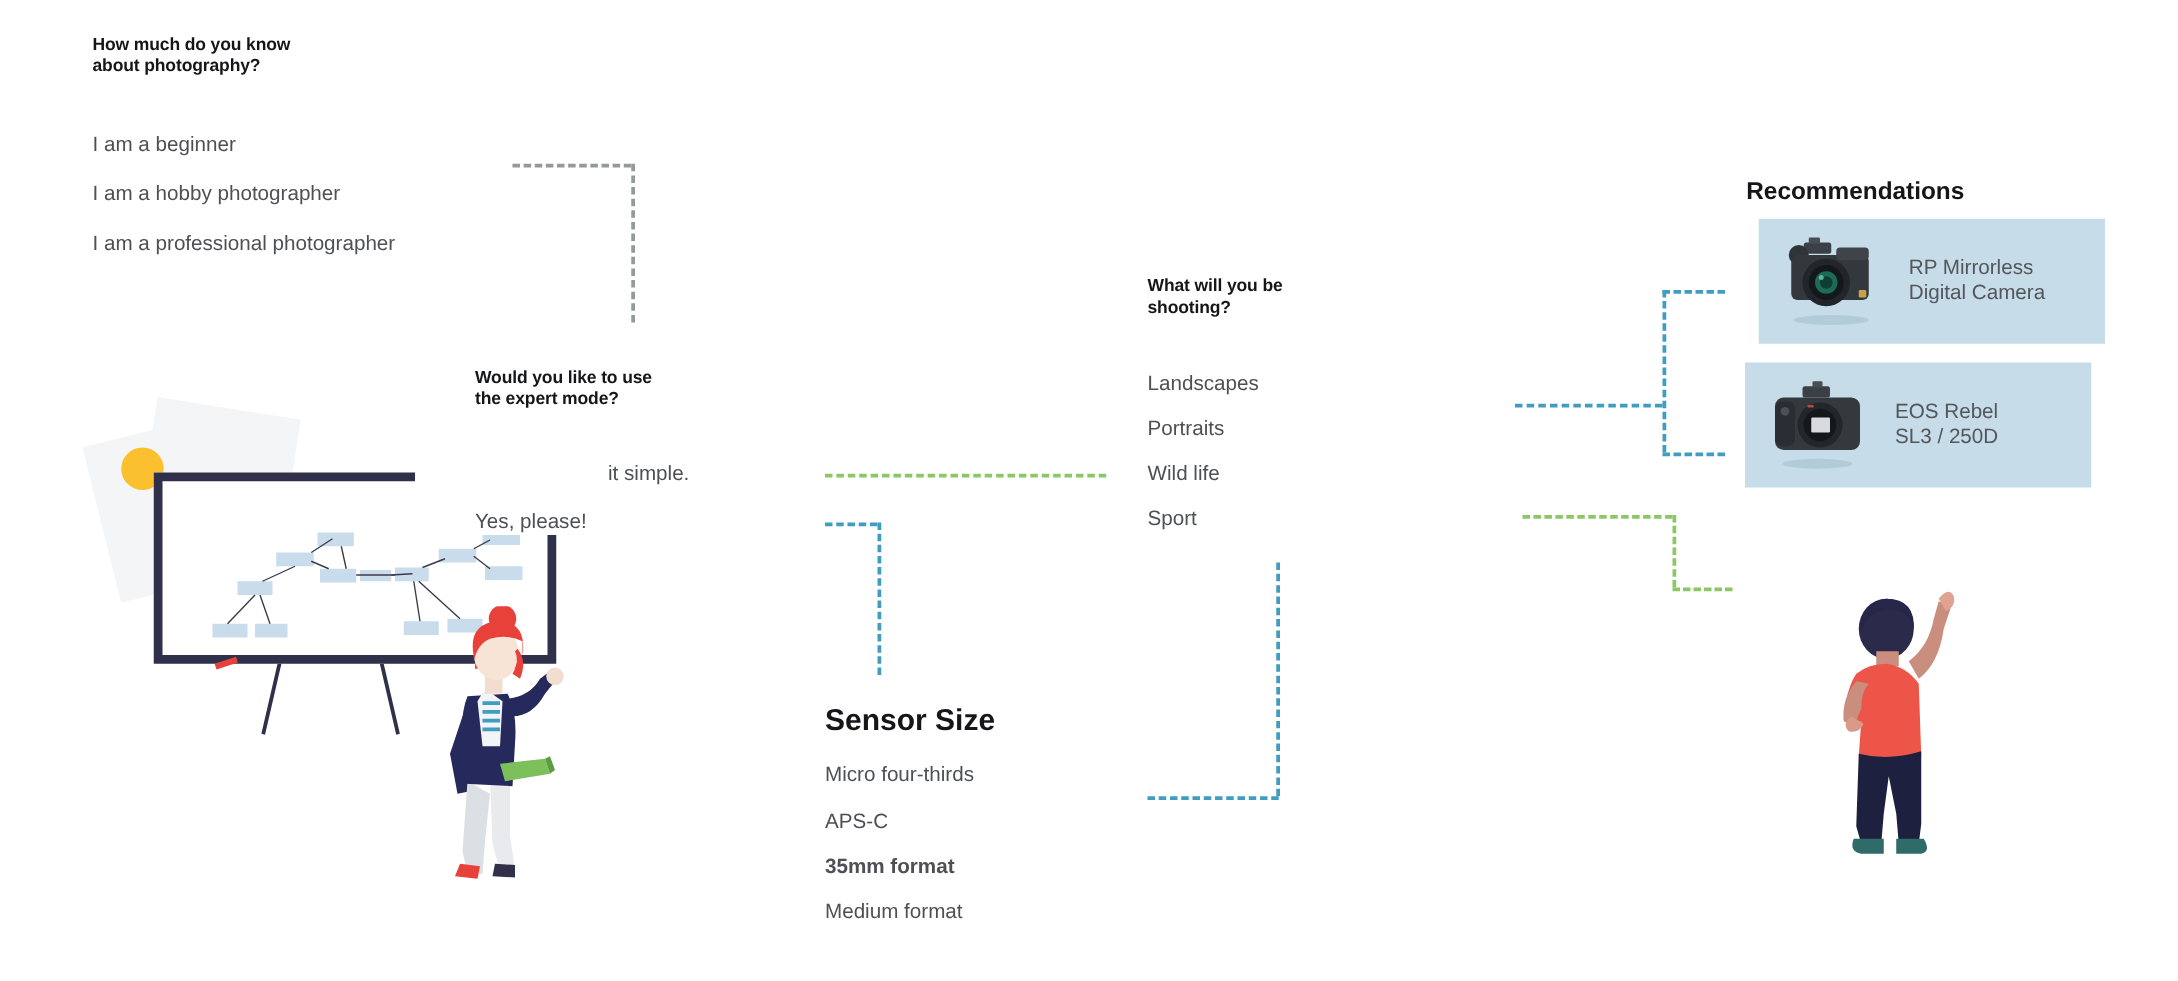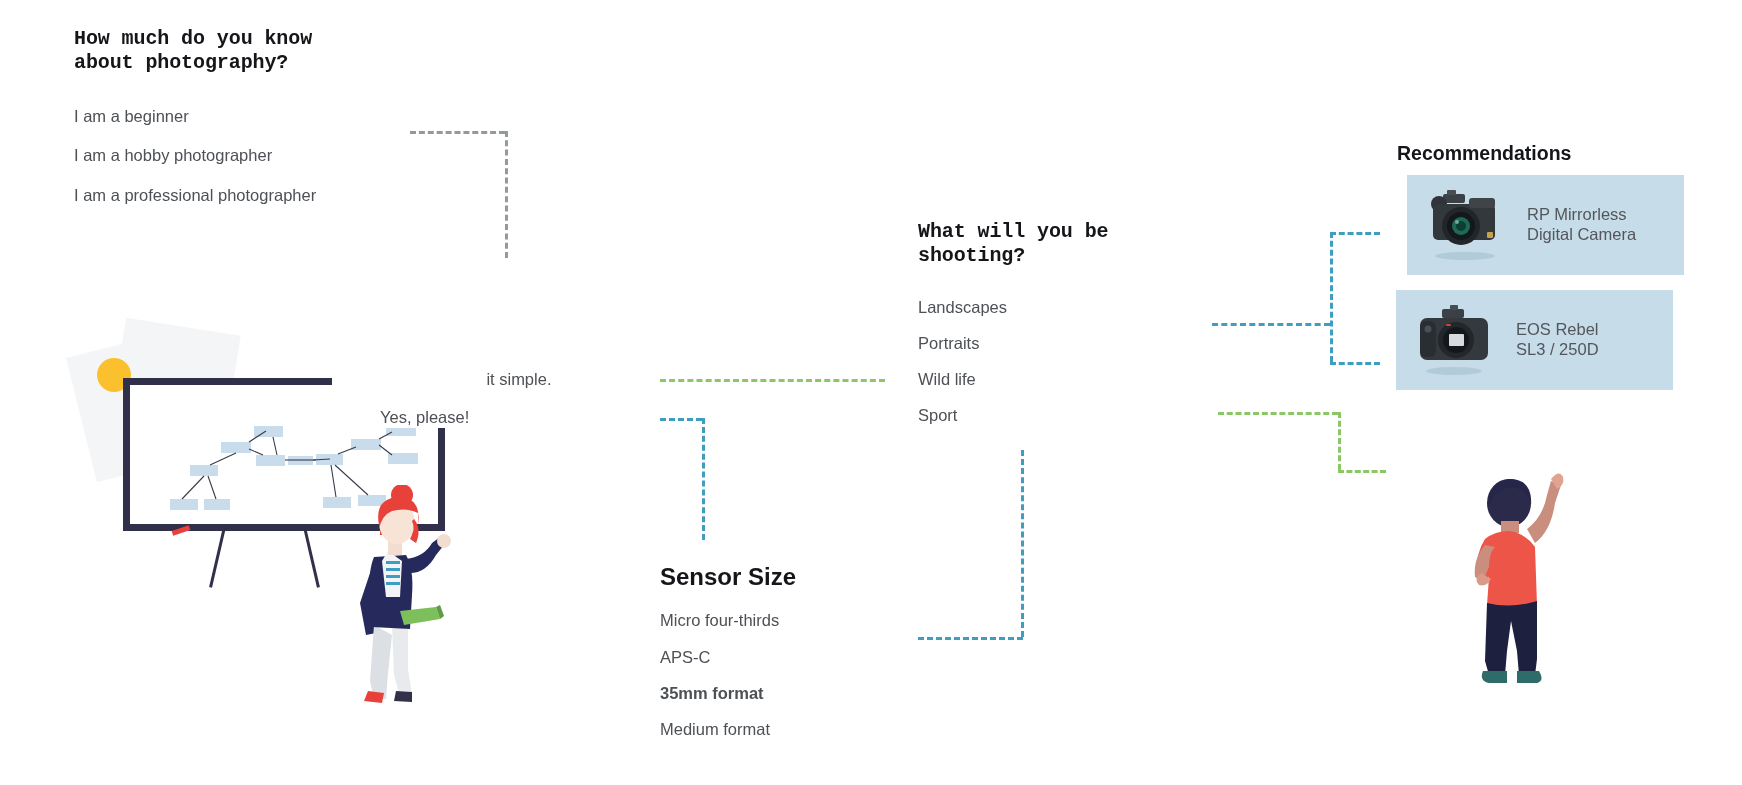--- a/index.html
+++ b/index.html
@@ -17,26 +17,25 @@
     width: 1742px;
     height: 785px;
     background: #ffffff;
     overflow: hidden;
   }
 
   
   .q-title {
     position: absolute;
     font-weight: bold;
-    font-size: 20px;
+    font-size: 14px;
     line-height: 1.22;
     color: #15161a;
     letter-spacing: -0.1px;
     white-space: pre-line;
-    font-family: Liberation Mono, monospace;
   }
   .q-option {
     position: absolute;
     font-size: 16.5px;
     line-height: 1;
     color: #4d5055;
     white-space: nowrap;
   }
   .sect-title {
     position: absolute;
@@ -147,20 +146,22 @@
   <div class="q-title" style="left:74px; top:27px;">How much do you know
 about photography?</div>
 
   <div class="q-option" style="left:74px; top:108px;">I am a beginner</div>
   <div class="q-option" style="left:74px; top:147px;">I am a hobby photographer</div>
   <div class="q-option" style="left:74px; top:187px;">I am a professional photographer</div>
 
   <div class="dash-h c-gray" style="left:410px; top:131px; width:95px;"></div>
   <div class="dash-v c-gray" style="left:505px; top:131px; height:127px;"></div>
 
+  <div class="q-title" style="left:380px; top:293px;">Would you like to use
+the expert mode?</div>
 
   <div class="q-option" style="left:380px; top:371px;">No, let´s keep it simple.</div>
   <div class="q-option" style="left:380px; top:409px; z-index:6;">Yes, please!</div>
 
   <div class="dash-h c-green" style="left:660px; top:379px; width:225px;"></div>
 
   <div class="dash-h c-blue" style="left:660px; top:418px; width:42px;"></div>
   <div class="dash-v c-blue" style="left:702px; top:418px; height:122px;"></div>
 
   <div class="q-title" style="left:918px; top:220px;">What will you be

